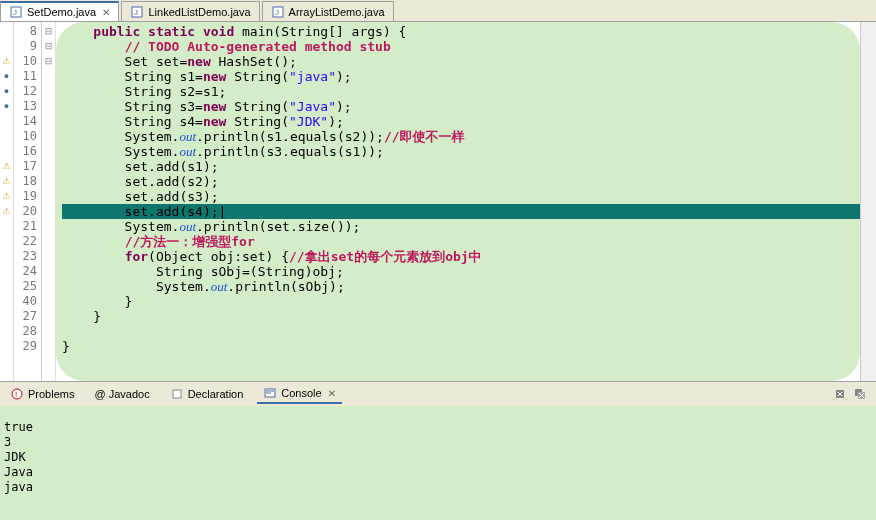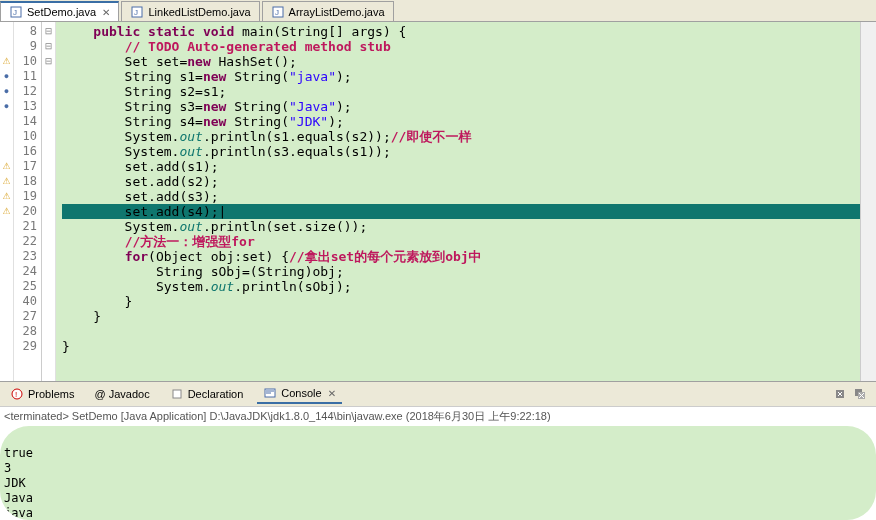--- a/index.html
+++ b/index.html
@@ -8,38 +8,38 @@
 .tab { display: flex; align-items: center; padding: 2px 8px; border: 1px solid #a0a0a0; border-bottom: none; background: #ece9d8; margin-right: 2px; height: 20px; cursor: pointer; }
 .tab.active { background: #fff; border-top: 2px solid #3a6ea5; }
 .tab-icon { width: 14px; height: 14px; display: inline-flex; align-items: center; justify-content: center; margin-right: 4px; }
 .tab-close { margin-left: 6px; color: #666; font-size: 10px; }
 .editor { display: flex; height: 360px; border-bottom: 1px solid #a0a0a0; }
 .gutter { width: 28px; background: #fff; border-right: 1px solid #ccc; text-align: right; padding-right: 4px; color: #787878; font-family: Consolas, monospace; font-size: 12px; line-height: 15px; padding-top: 2px; }
 .marker-col { width: 14px; background: #fff; border-right: 1px solid #e0e0e0; font-size: 9px; line-height: 15px; padding-top: 2px; }
 .marker { height: 15px; display: flex; align-items: center; justify-content: center; }
 .bp { color: #4a6da7; font-size: 9px; }
 .warn { color: #d8a020; font-size: 9px; }
-.code { flex: 1; background: #d4edc9; font-family: Consolas, monospace; font-size: 13px; line-height: 15px; padding-top: 2px; padding-left: 6px; white-space: pre; overflow: hidden; position: relative; }
+.code { flex: 1; background: #d4edc9; font-family: Consolas, monospace; font-size: 13px; line-height: 15px; padding-top: 2px; padding-left: 6px; white-space: pre; overflow: hidden; position: relative; border-radius: 28px; }
 .line { height: 15px; }
 .line.hl { background: #0f766e; }
 .kw { color: #7f0055; font-weight: bold; }
 .str { color: #2a00ff; }
 .cmt { color: #be185d; font-weight: bold; }
-.fld { color: #0f766e; font-style: italic; }
+.fld { color: #1d4ed8; font-style: italic; font-family: Liberation Serif, serif; }
 .scrollbar-v { width: 16px; background: #f0f0f0; border-left: 1px solid #ccc; }
 .fold-col { width: 14px; background: #fff; border-right: 1px solid #e0e0e0; font-size: 9px; line-height: 15px; padding-top: 2px; text-align: center; color: #888; }
 .bottom-area { height: 138px; display: flex; flex-direction: column; }
 .bottom-tabs { display: flex; height: 24px; align-items: center; padding: 2px 4px; background: #ece9d8; }
 .btab { display: flex; align-items: center; padding: 2px 6px; margin-right: 8px; cursor: pointer; }
 .btab.active { border-bottom: 2px solid #3a6ea5; }
 .btab-icon { width: 14px; height: 14px; margin-right: 4px; display: inline-flex; align-items: center; justify-content: center; }
 .toolbar-right { margin-left: auto; display: flex; gap: 4px; padding-right: 4px; }
 .tool-btn { width: 16px; height: 16px; display: flex; align-items: center; justify-content: center; cursor: pointer; color: #555; }
 .term-line { padding: 2px 4px; font-size: 11px; color: #555; border-top: 1px solid #ccc; }
-.console-out { flex: 1; background: #d4edc9; font-family: Consolas, monospace; font-size: 12px; line-height: 15px; padding: 20px 4px; overflow: hidden; border-radius: 29px; }
+.console-out { flex: 1; background: #d4edc9; font-family: Consolas, monospace; font-size: 12px; line-height: 15px; padding: 14px 4px; overflow: hidden; }
 </style>
 </head>
 <body>
 
 <div class="tabs">
   <div class="tab active">
     <span class="tab-icon">
         <svg width="12" height="12">
           <rect x="1" y="1" width="10" height="10" fill="#fff" stroke="#4a6da7"></rect>
           <text x="3" y="9" font-size="8" fill="#4a6da7">J</text>
@@ -202,21 +202,20 @@
         </span>
       <span class="tool-btn">
           <svg width="12" height="12">
             <rect x="1" y="1" width="7" height="7" fill="#888"></rect>
             <rect x="4" y="4" width="7" height="7" fill="#aaa"></rect>
             <path d="M5 5l5 5M10 5l-5 5" stroke="#fff"></path>
           </svg>
         </span>
     </div>
   </div>
-  <div class="term-line">&lt;terminated&gt; SetDemo [Java Application] D:\JavaJDK\jdk1.8.0_144\bin\javaw.exe (2018年6月30日 上午9:22:18)</div>
   <div class="console-out" id="console-out">
       <div>true</div>
       <div>3</div>
       <div>JDK</div>
       <div>Java</div>
       <div>java</div>
     </div>
 </div>
 
 </body></html>

